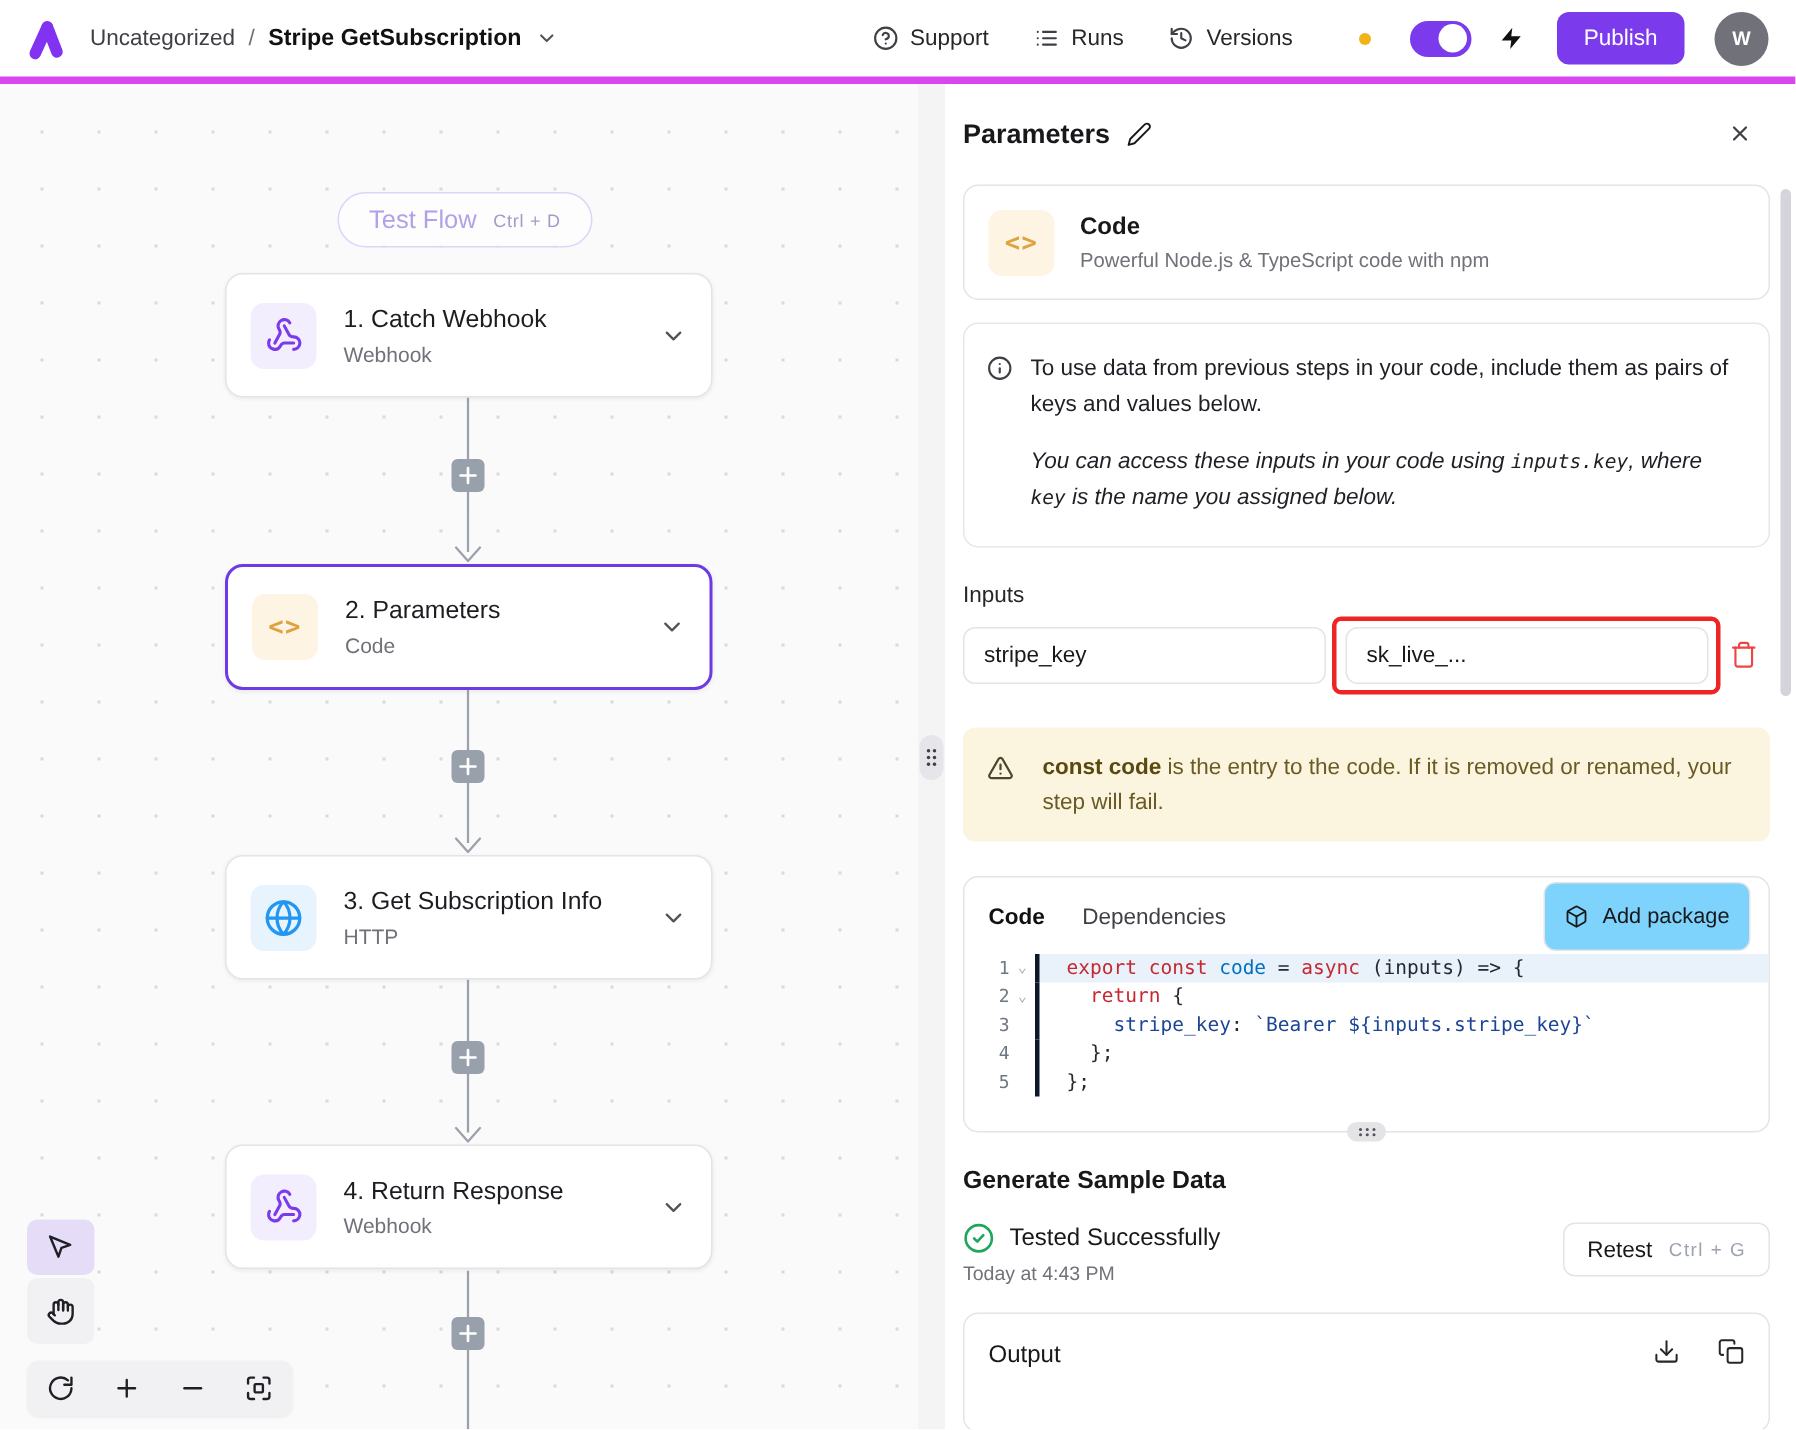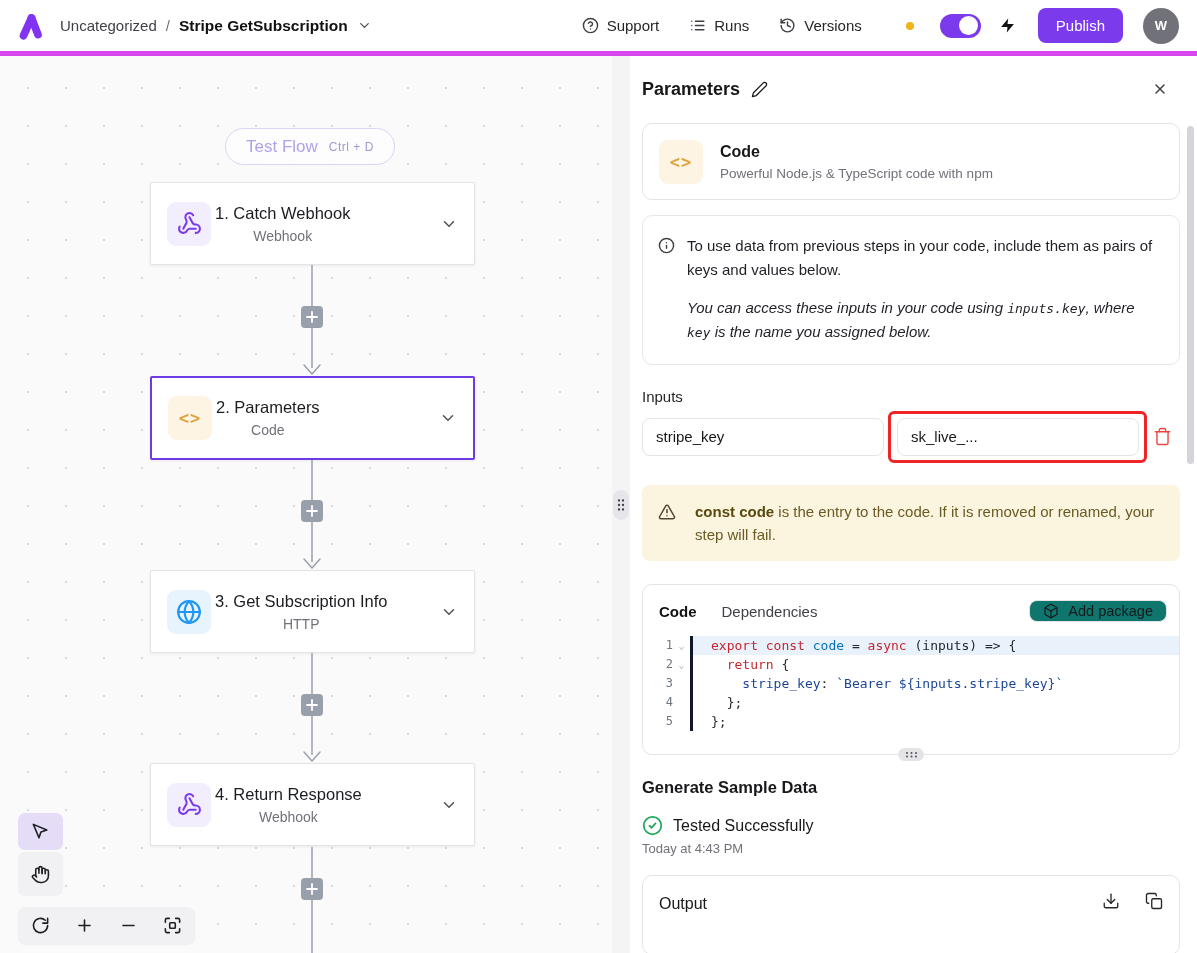--- a/index.html
+++ b/index.html
@@ -28,22 +28,22 @@
   .body { flex:1; display:flex; min-height:0; }
 
   
   .canvas { position:relative; width:612px; flex:none; background:#fafafa;
             background-image:radial-gradient(circle, #d9d9e0 1.3px, transparent 1.3px);
             background-size:38px 38px; background-position:9px 13px; }
   .test-flow { position:absolute; left:225px; top:72px; height:37px; padding:0 20px; border-radius:19px;
                border:1px solid #ded3f8; background:rgba(253,253,254,.85); display:flex; align-items:center; gap:11px;
                color:#b3a1e8; font-size:17px; font-family:inherit; cursor:pointer; }
   .test-flow .shortcut { font-size:12px; color:#a29bc6; letter-spacing:.5px; }
-  .node { position:absolute; left:150px; width:325px; height:83px; background:#fff; border:1px solid #e4e4e7; border-radius:2px;
-          box-shadow:0 1px 3px rgba(16,24,40,.07); display:flex; align-items:center; gap:4px; padding:0 16px; cursor:pointer;text-align:center; }
+  .node { position:absolute; left:150px; width:325px; height:83px; background:#fff; border:1px solid #e4e4e7; border-radius:12px;
+          box-shadow:0 1px 3px rgba(16,24,40,.07); display:flex; align-items:center; gap:18px; padding:0 16px; cursor:pointer; }
   .node.selected { border:2px solid #6d3ae3; height:84px; }
   .node-icon { width:44px; height:44px; border-radius:9px; display:flex; align-items:center; justify-content:center; flex:none; }
   .bg-purple { background:#f3eefd; color:#7c3aed; }
   .bg-amber  { background:#fdf4e3; color:#dfa23d; }
   .bg-blue   { background:#e7f4fd; color:#2196f3; }
   .node-title { font-size:16.5px; color:#1b1d21; }
   .node-sub { font-size:14px; color:#71717a; margin-top:5px; }
   .node-chevron { margin-left:auto; color:#52525b; }
   .connector { position:absolute; left:300px; }
   .code-glyph { font-family:"DejaVu Sans Mono", monospace; font-weight:700; font-size:17px; letter-spacing:1px; }
@@ -95,21 +95,21 @@
 
   .warning-box { margin-top:22px; background:#fbf5df; border-radius:8px; padding:15px 16px; display:flex; gap:19px;
                  font-size:15px; line-height:1.55; color:#6a5a24; }
   .warning-box svg { flex:none; margin-top:3px; color:#4f452c; }
   .warning-bold { font-weight:700; color:#5a490f; }
 
   .code-card { margin-top:23px; border:1px solid #e4e4e7; border-radius:10px; height:171px; overflow:hidden; }
   .code-head { display:flex; align-items:center; padding:8px 12px 4px 16px; height:48px; }
   .tab { background:none; border:none; font-family:inherit; font-size:15px; cursor:pointer; color:#3f3f46; }
   .tab.active { font-weight:700; color:#111113; margin-right:25px; }
-  .add-package-btn { margin-left:auto; height:22px; border:1px solid #e4e4e7; border-radius:8px; background:#0f766e; padding:0 13px;
+  .add-package-btn { margin-left:auto; height:46px; border:1px solid #e4e4e7; border-radius:8px; background:#7dd3fc; padding:0 13px;
                      font-size:14.5px; color:#18181b; font-family:inherit; cursor:pointer; display:flex; align-items:center; gap:9px; }
   .editor { font-family:"DejaVu Sans Mono", monospace; font-size:13px; line-height:19px; padding:3px 0 12px; }
   .code-row { display:flex; height:19px; white-space:pre; cursor:text; }
   .gutter { width:30px; text-align:right; color:#6e7781; font-size:12px; flex:none; }
   .fold { width:17px; color:#a8aeb8; font-size:10px; text-align:center; flex:none; }
   .code-main { flex:1; border-left:3px solid #0f172a; padding-left:18px; }
   .code-main.hl { background:#e9f1fb; }
   .tok-kw{color:#c5282f} .tok-pl{color:#24292f} .tok-fn{color:#0070c1} .tok-prop{color:#1d4596} .tok-str{color:#1d4596}
 
   .drag-handle-h { width:26px; height:13px; background:#e4e4e7; border-radius:7px; margin:-7px auto 0; border:none; cursor:row-resize;
@@ -451,20 +451,24 @@
         <div>
           <div class="status-line">
             <svg width="21" height="21" viewBox="0 0 24 24" fill="none" stroke="currentColor" stroke-width="2" stroke-linecap="round" stroke-linejoin="round">
                 <circle cx="12" cy="12" r="10"></circle>
                 <path d="m8.5 12.2 2.4 2.4 4.6-5"></path>
               </svg>
             <span>Tested Successfully</span>
           </div>
           <div class="status-time">Today at 4:43 PM</div>
         </div>
+        <button class="retest-btn">
+          <span>Retest</span>
+          <span class="retest-shortcut">Ctrl + G</span>
+        </button>
       </div>
 
       <div class="output-card">
         <span class="output-title">Output</span>
         <span class="output-actions">
           <button>
             <svg width="18" height="18" viewBox="0 0 24 24" fill="none" stroke="currentColor" stroke-width="1.8" stroke-linecap="round" stroke-linejoin="round">
                 <path d="M21 15v4a2 2 0 0 1-2 2H5a2 2 0 0 1-2-2v-4"></path>
                 <polyline points="7 10 12 15 17 10"></polyline>
                 <line x1="12" y1="15" x2="12" y2="3"></line>

